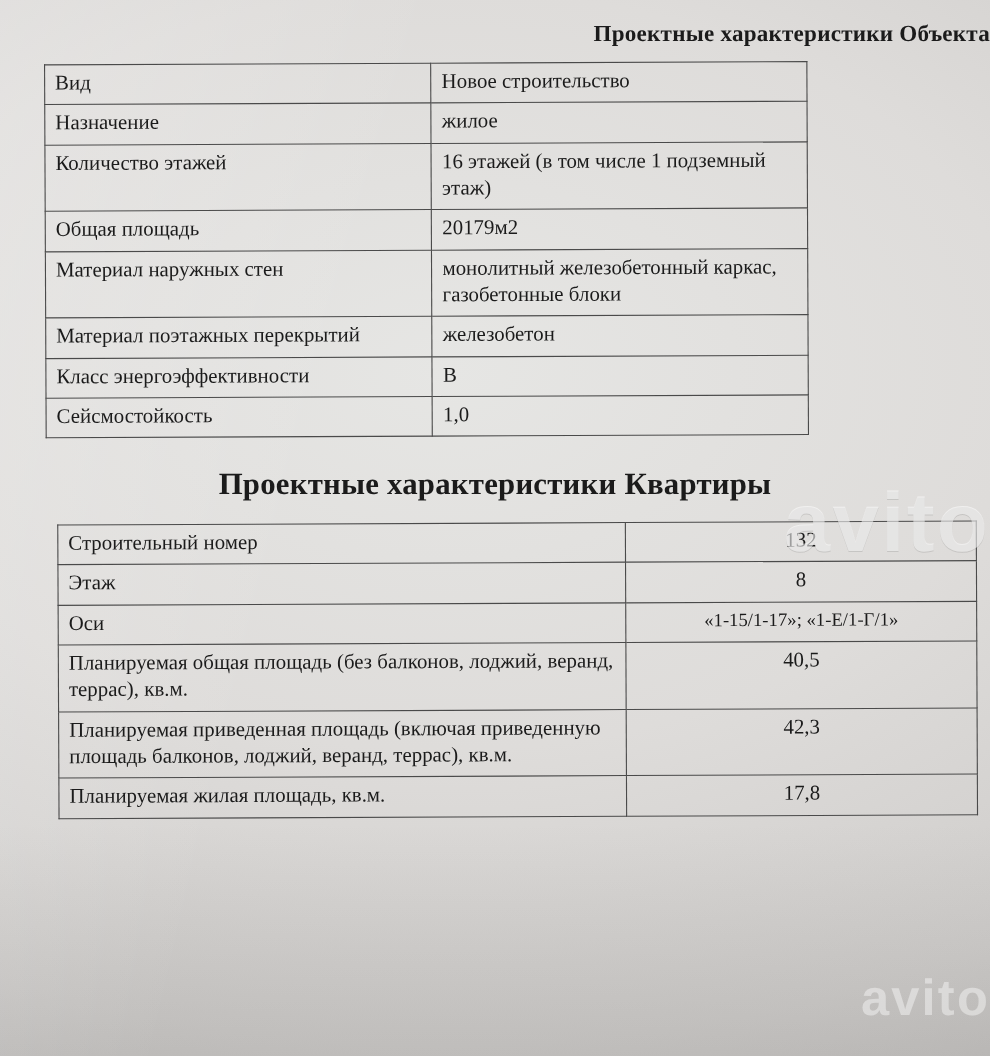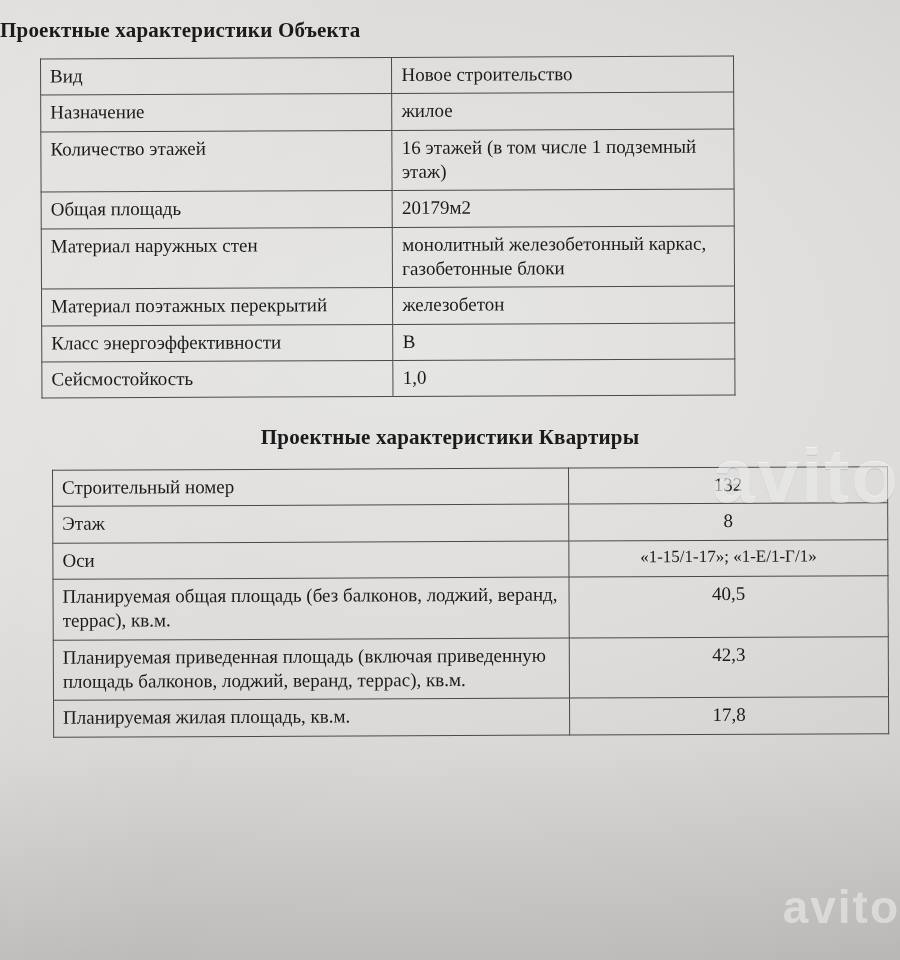--- a/index.html
+++ b/index.html
@@ -57,26 +57,26 @@
   }
   .wm-2 {
     top: 880px;
     font-size: 46px;
     color: rgba(255,255,255,0.42);
   }
 
   h1.doc-title {
     font-size: 21px;
     font-weight: 700;
-    text-align: left;
-    margin: 18px 0 14px 0;
+    text-align: right;
+    margin: 18px 0 14px 12px;
     letter-spacing: 0.2px;
   }
   h2.doc-title-2 {
-    font-size: 21px;
+    font-size: 28px;
     font-weight: 700;
     text-align: center;
     margin: 28px 0 18px 0;
     letter-spacing: 0.2px;
   }
 
   table {
     border-collapse: collapse;
     background: transparent;
   }

